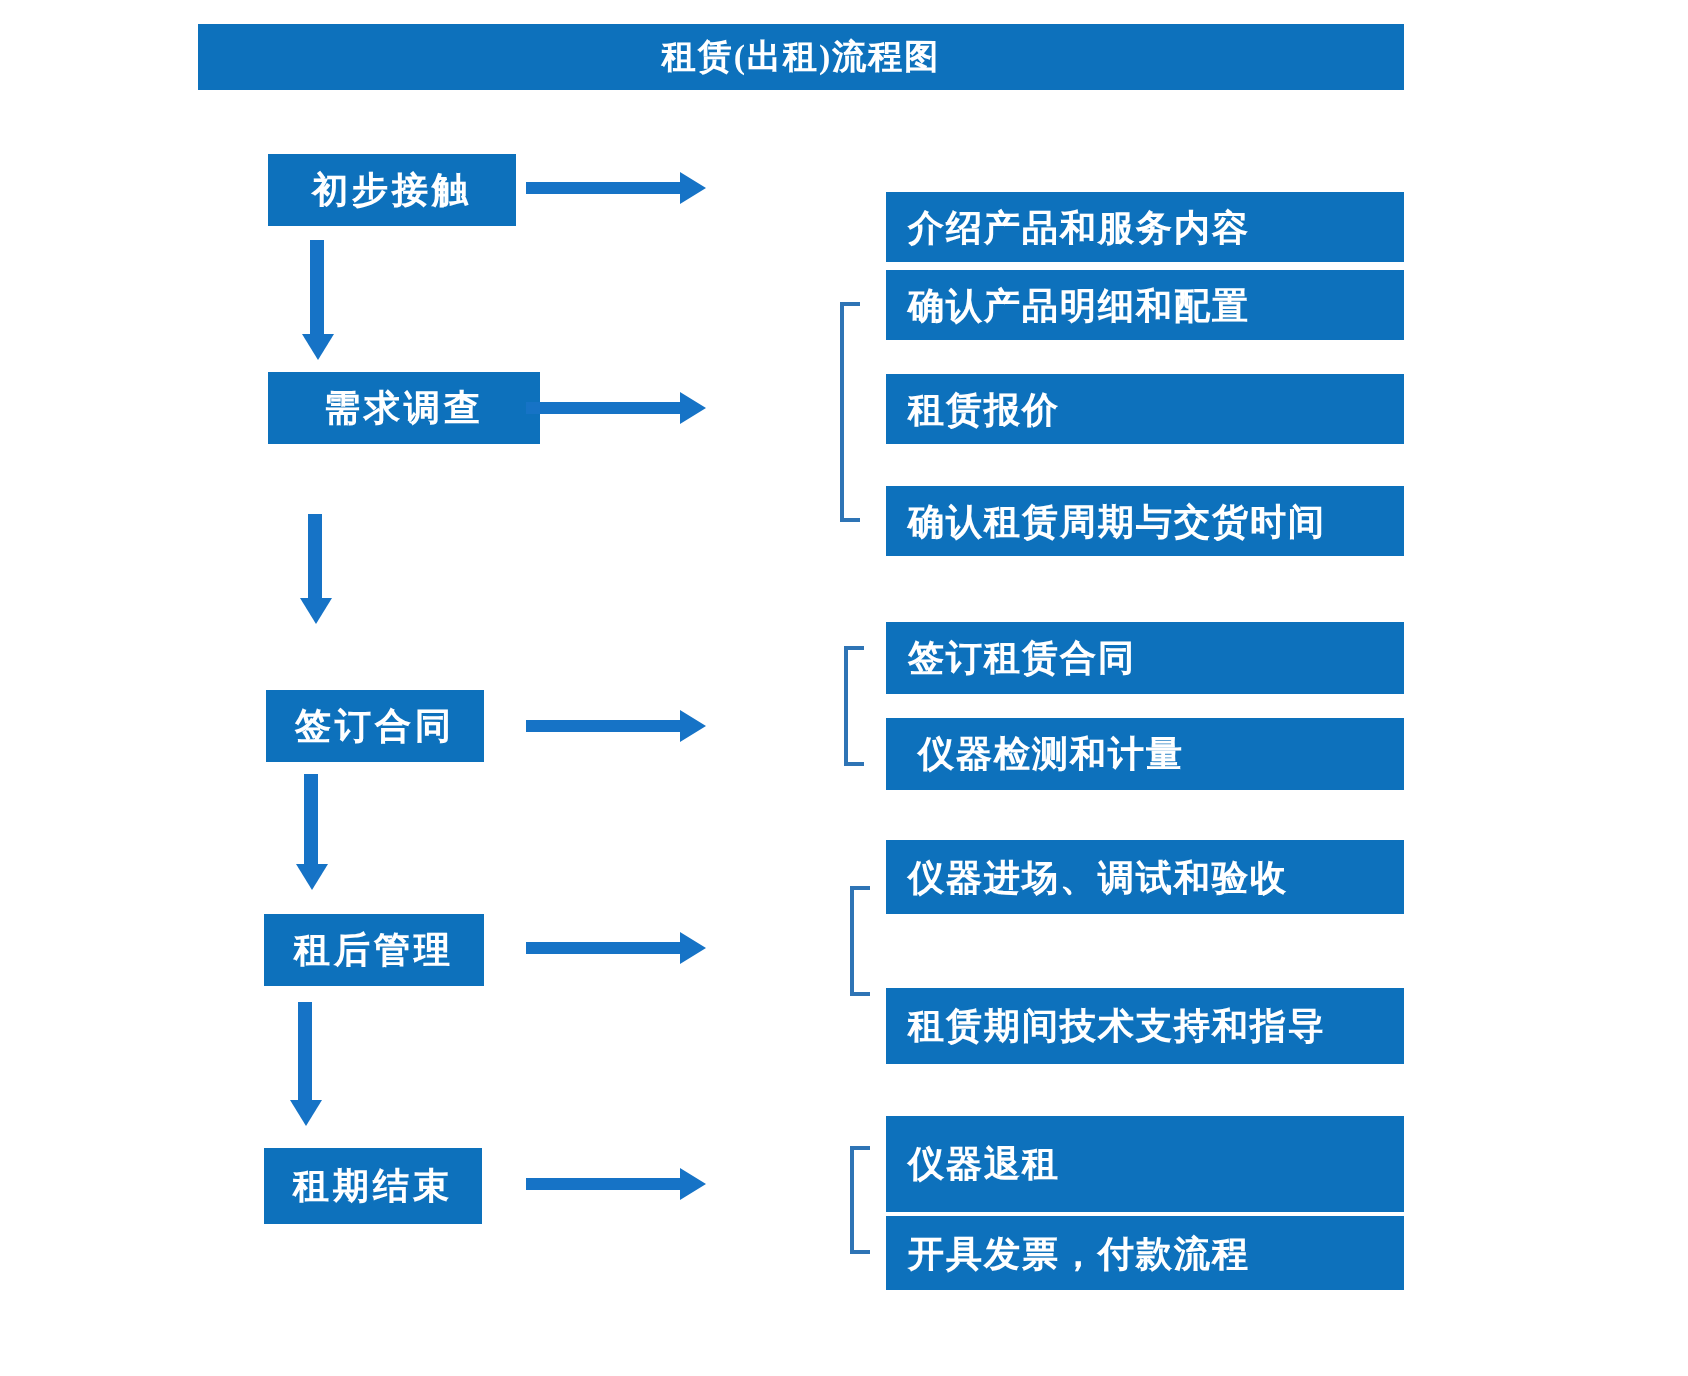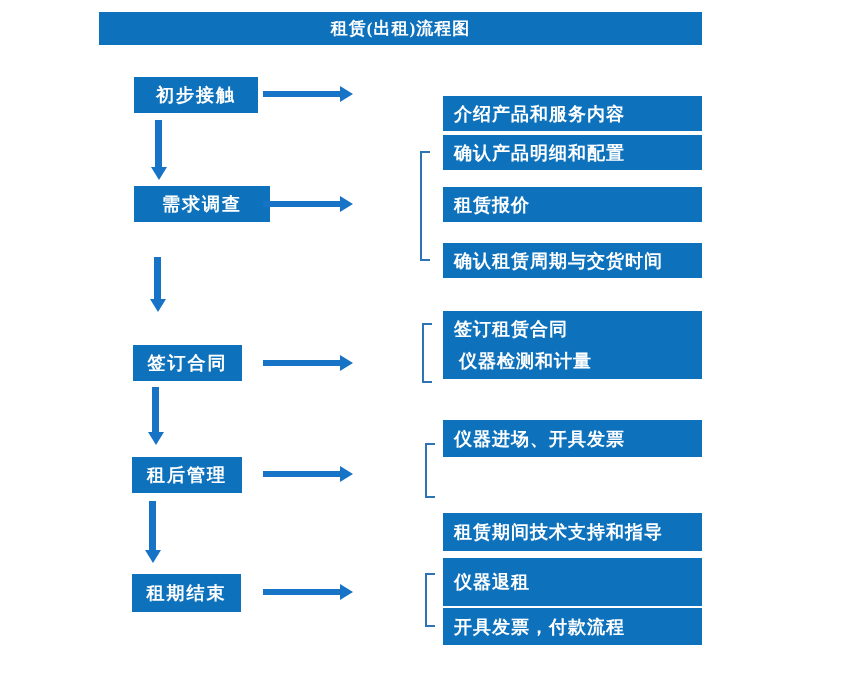--- a/index.html
+++ b/index.html
@@ -109,24 +109,24 @@
   <div class="stage-box" style="left:100px; top:457px; width:110px; height:36px;">租后管理</div>
   <div class="stage-box" style="left:100px; top:574px; width:109px; height:38px;">租期结束</div>
 
   <div class="out-box" style="top:78px; height:35px;margin-top:18px;">介绍产品和服务内容</div>
 
   <div class="out-box" style="top:135px; height:35px;">确认产品明细和配置</div>
   <div class="out-box" style="top:187px; height:35px;">租赁报价</div>
   <div class="out-box" style="top:311px; height:36px;">签订租赁合同</div>
 
   <div class="out-box" style="top:243px; height:35px;">确认租赁周期与交货时间</div>
-  <div class="out-box" style="top:343px; height:36px;padding-left:16px;">仪器检测和计量</div>
+  <div class="out-box" style="top:359px; height:36px;padding-left:16px;">仪器检测和计量</div>
 
-  <div class="out-box" style="top:420px; height:37px;">仪器进场、开具发票</div>
-  <div class="out-box" style="top:513px; height:38px;">租赁期间技术支持和指导</div>
+  <div class="out-box" style="top:420px; height:37px;">仪器进场、调试和验收</div>
+  <div class="out-box" style="top:494px; height:38px;">租赁期间技术支持和指导</div>
 
   <div class="out-box" style="top:558px; height:48px;">仪器退租</div>
   <div class="out-box" style="top:608px; height:37px;">开具发票，付款流程</div>
 
   <div class="harrow" style="left:263px; top:91px;  width:77px;"></div>
   <div class="harrow" style="left:263px; top:201px; width:77px;"></div>
   <div class="harrow" style="left:263px; top:360px; width:77px;"></div>
   <div class="harrow" style="left:263px; top:471px; width:77px;"></div>
   <div class="harrow" style="left:263px; top:589px; width:77px;"></div>
 

